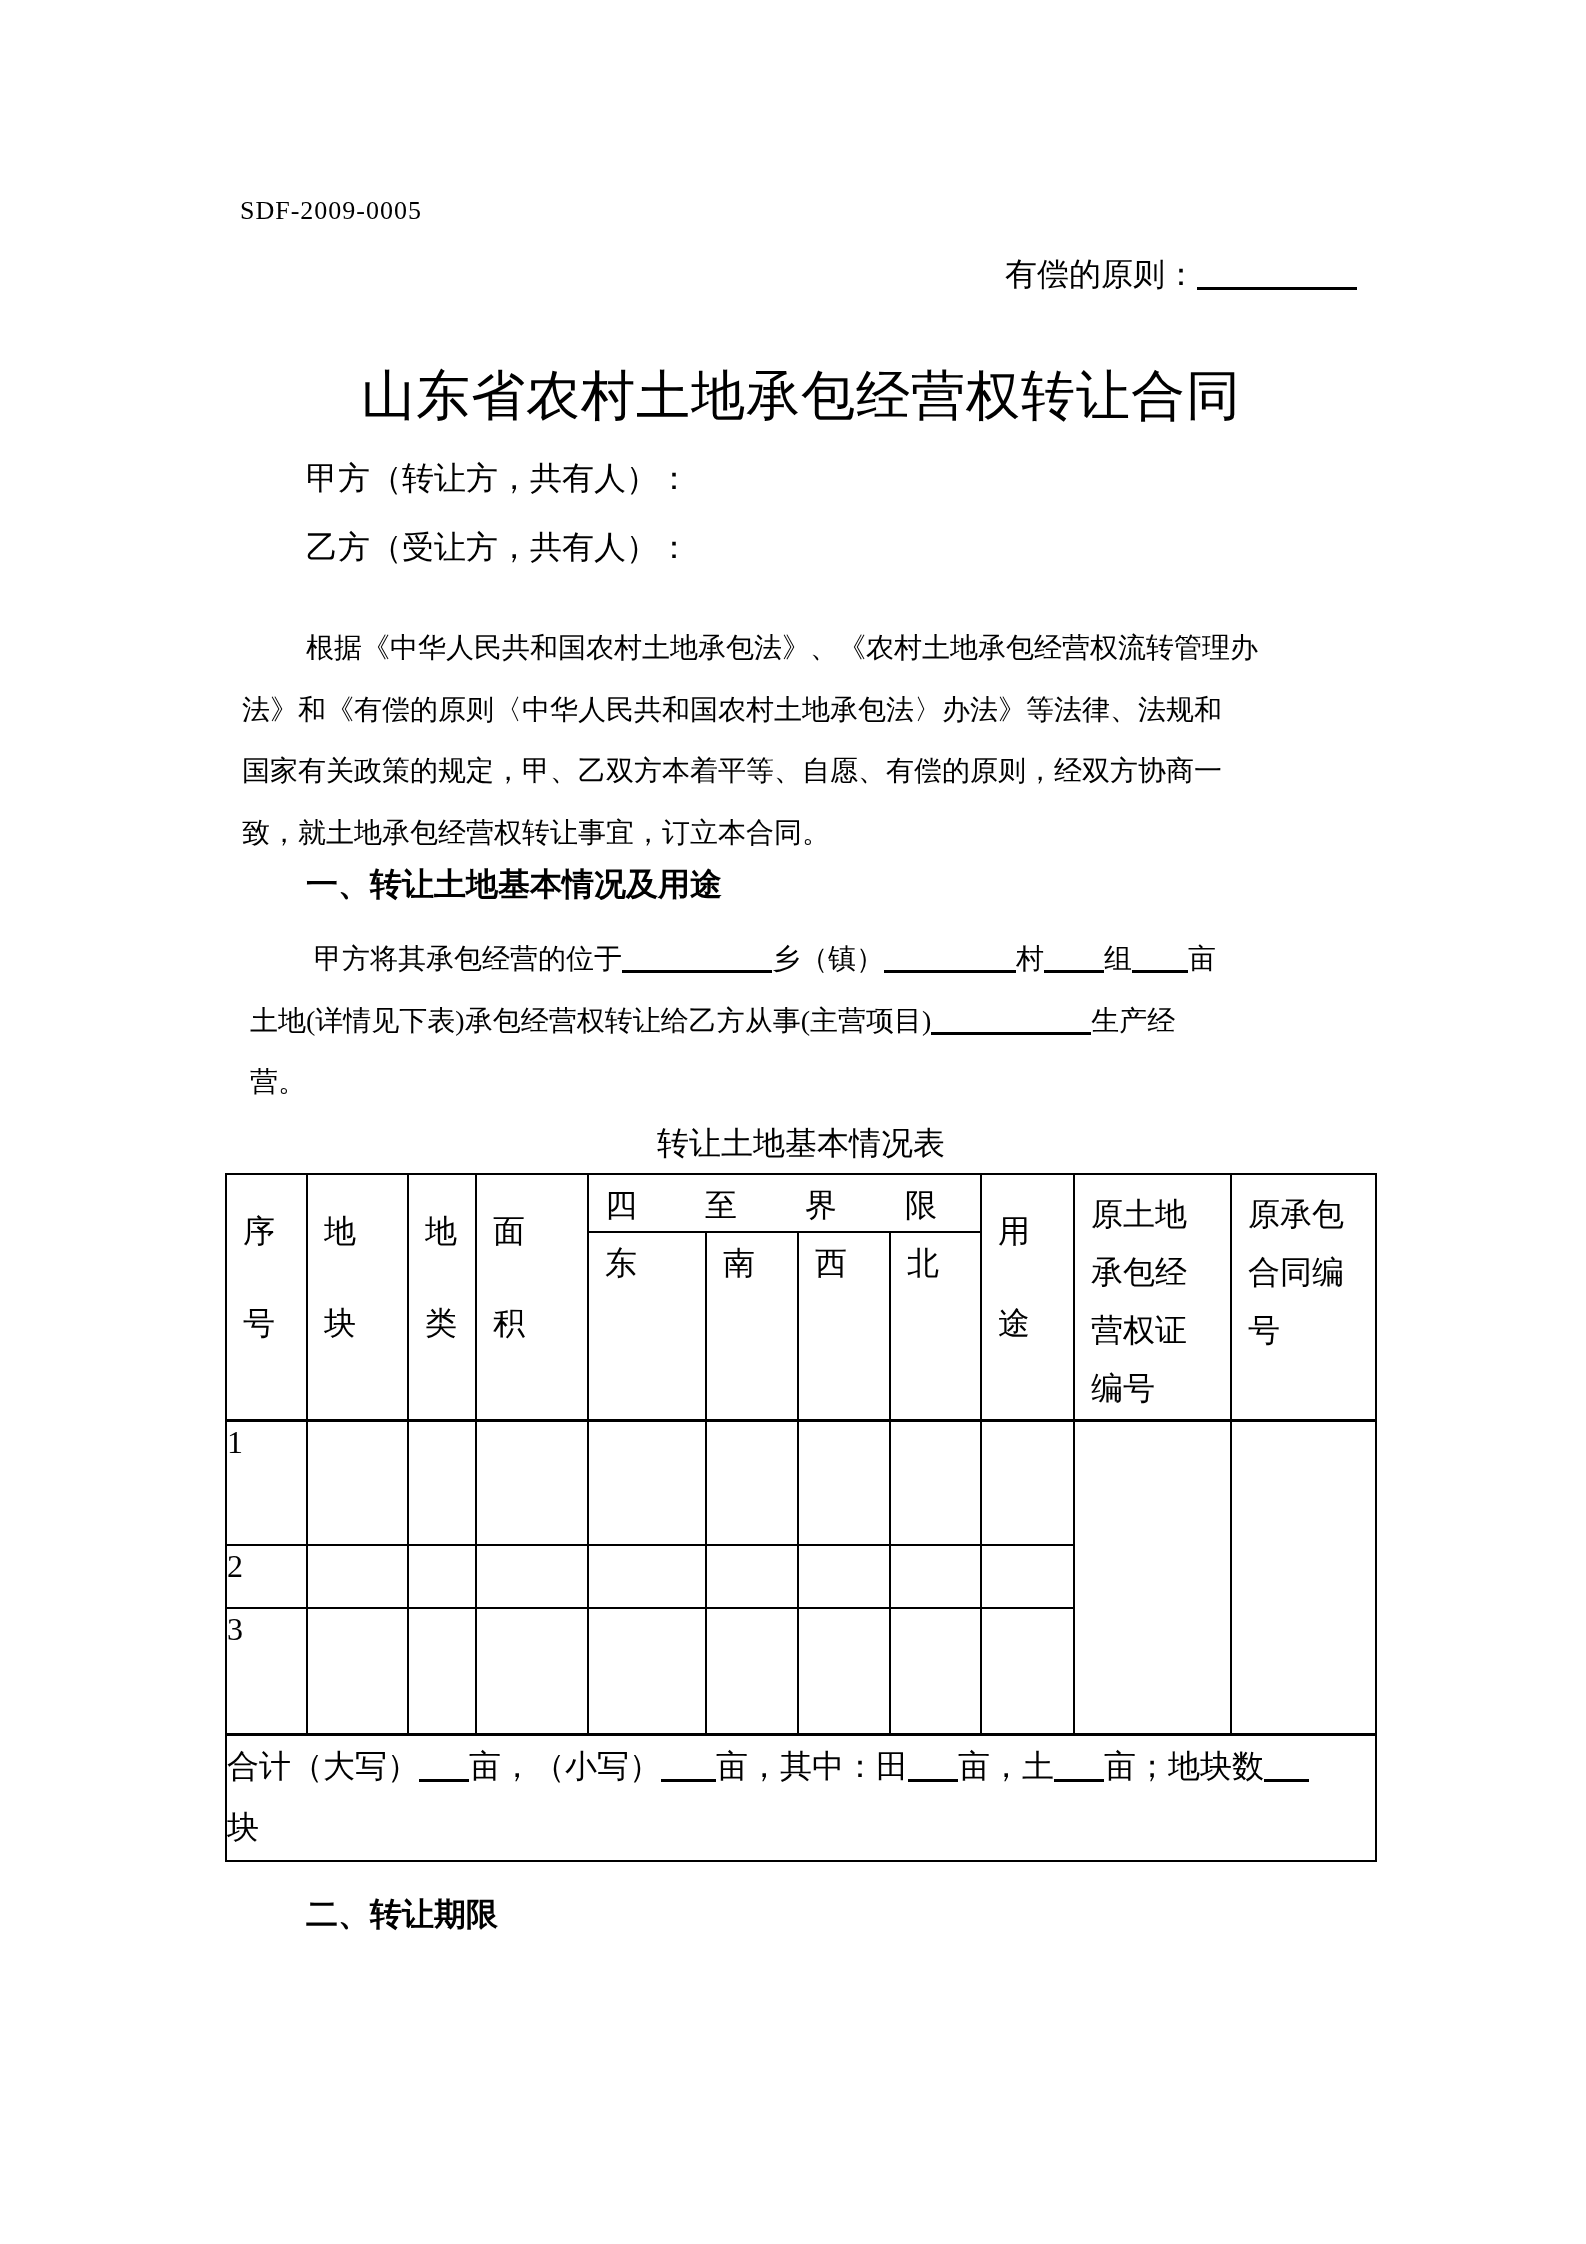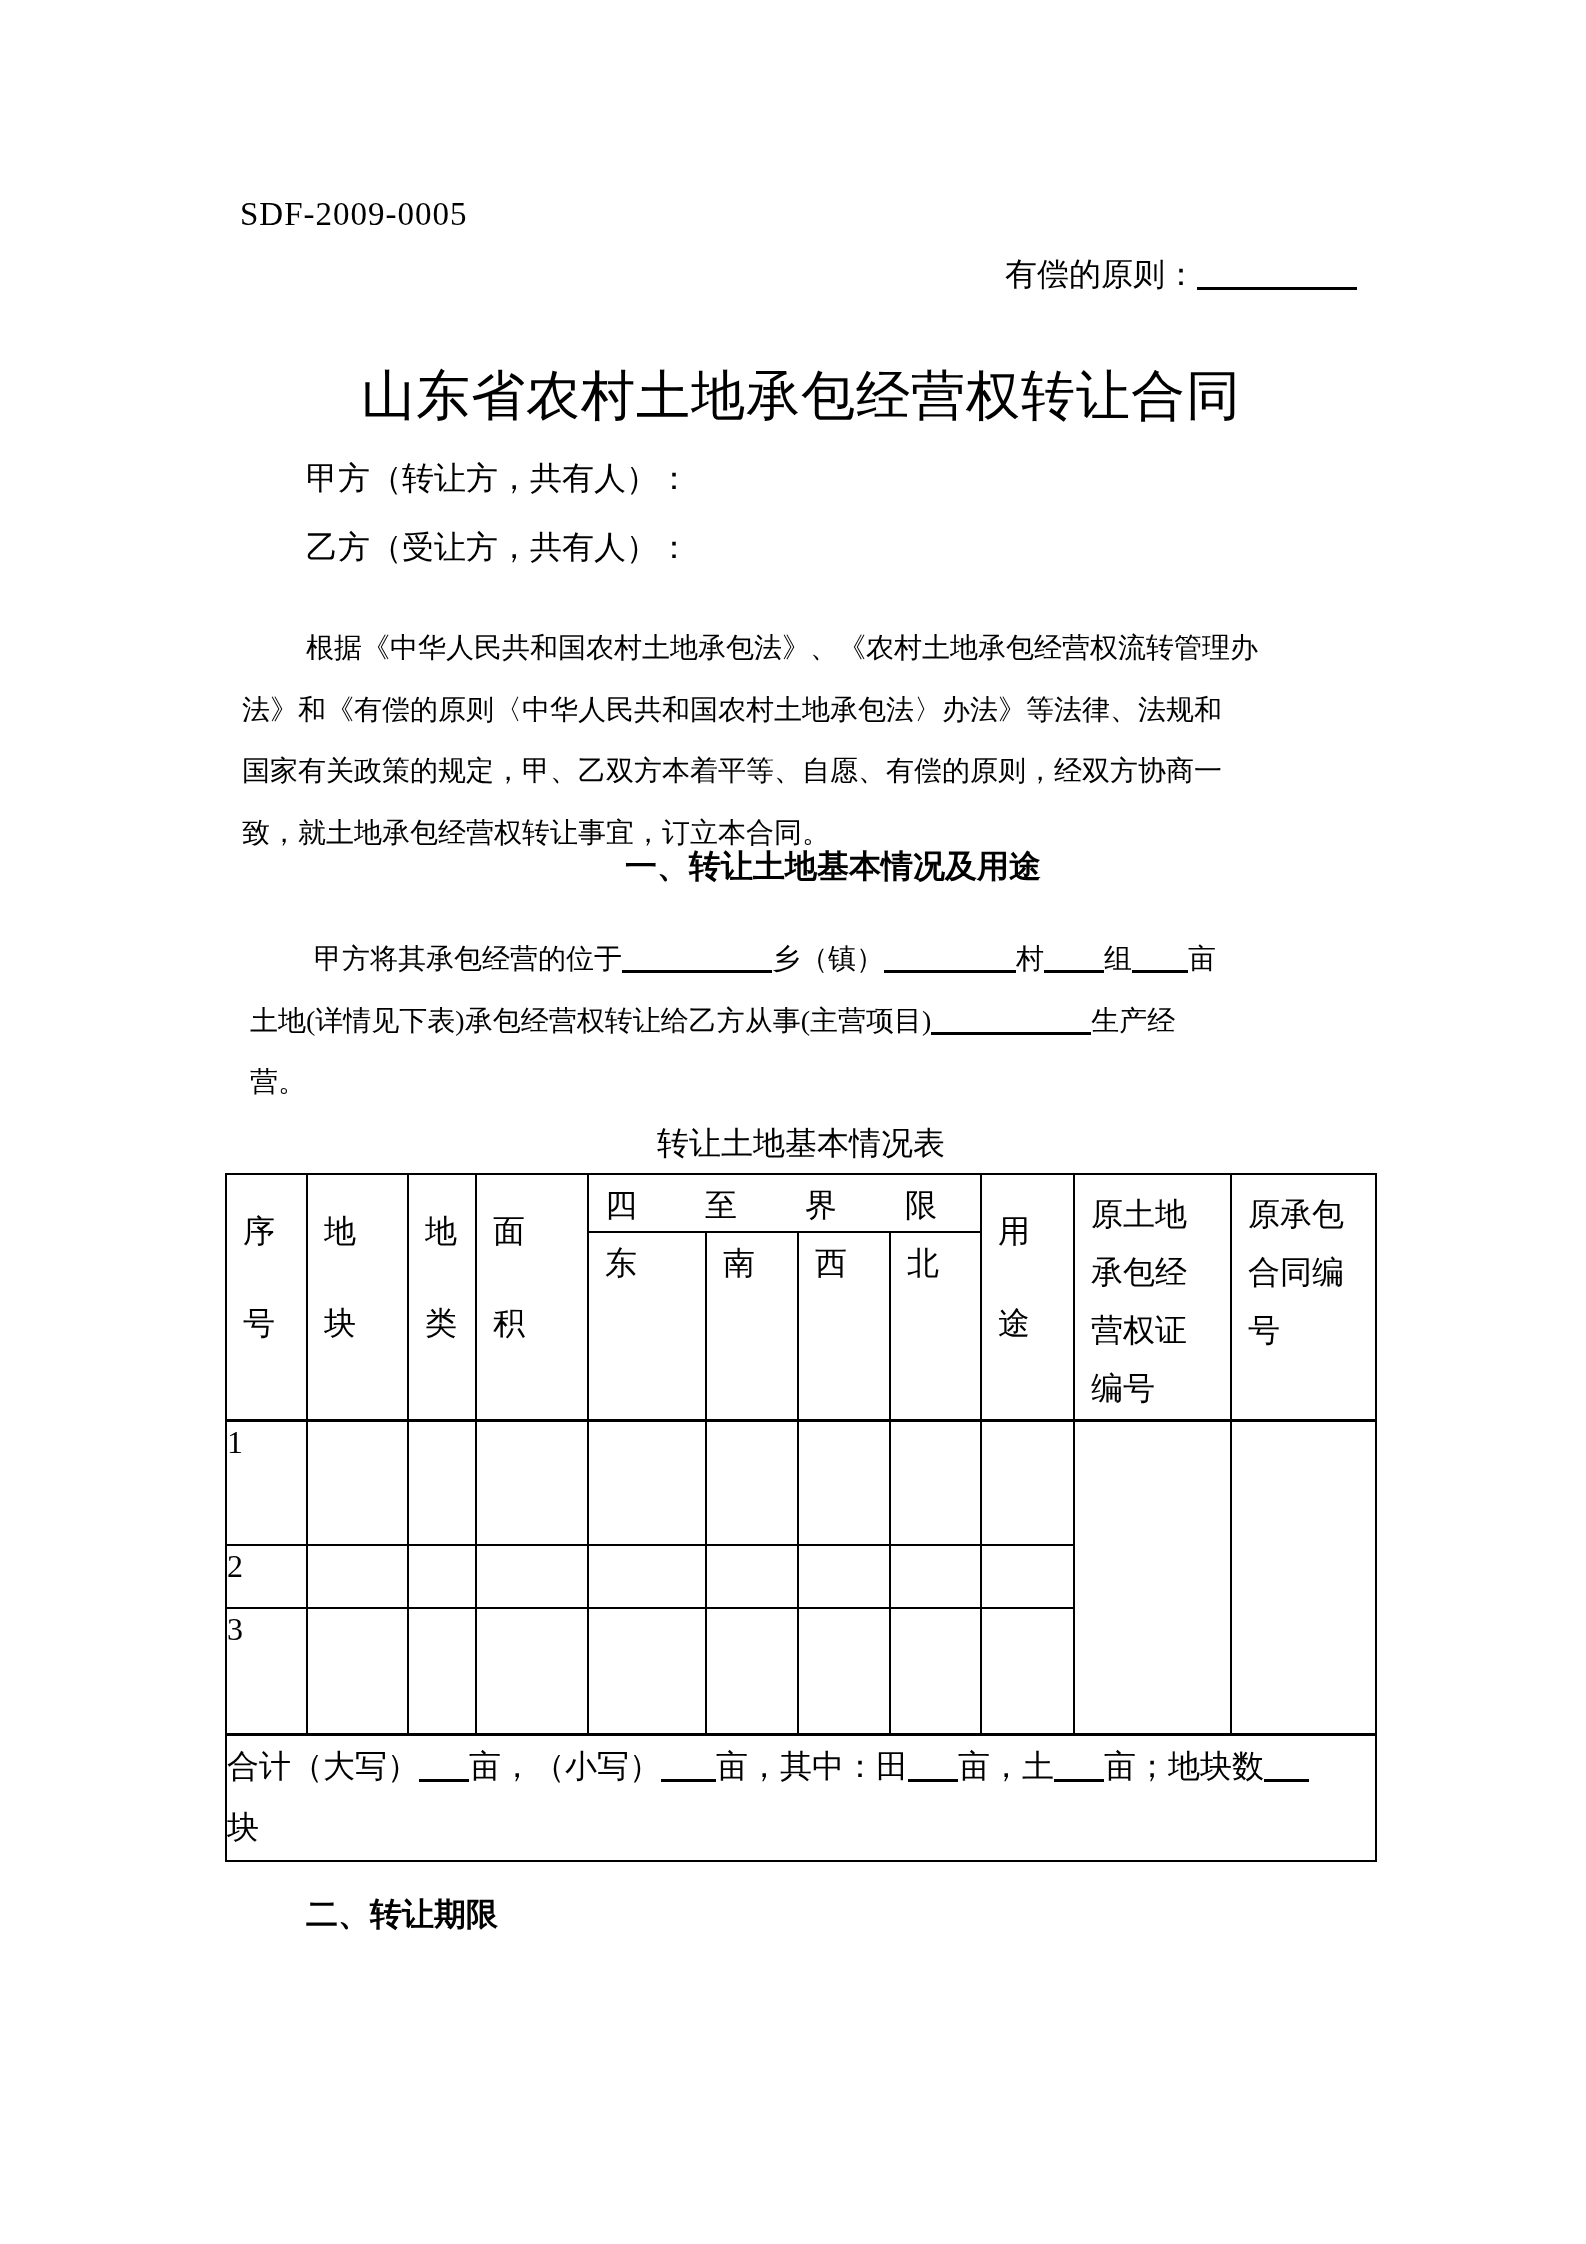--- a/index.html
+++ b/index.html
@@ -1,32 +1,32 @@
 <!DOCTYPE html>
 <html><head>
 <meta charset="utf-8">
 <style>
   html,body{margin:0;padding:0;background:#888;}
   .page{
     position:relative;width:1586px;height:2244px;background:#ffffff;
     font-family:"Liberation Serif","DejaVu Serif",serif;color:#000;overflow:hidden;
   }
   .abs{position:absolute;}
-  .doc-code{left:240px;top:196px;font-size:33px;letter-spacing:1px;}
+  .doc-code{left:240px;top:196px;font-size:26px;letter-spacing:1px;}
   .contract-no{top:252px;right:229px;font-size:32px;height:44px;line-height:44px;}
   .title{left:242px;top:360px;width:1118px;text-align:center;font-size:54px;font-weight:normal;margin:0;letter-spacing:1px;}
   .party{left:242px;width:1118px;font-size:32px;line-height:61px;height:61px;text-indent:64px;}
   .party-a{top:448px;}
   .party-b{top:517px;}
   .textblock{left:242px;width:1130px;font-size:28px;}
   .preamble{top:617px;}
   .tline{height:61.5px;line-height:61.5px;white-space:nowrap;}
   .indent-first .tline:first-child{text-indent:64px;}
   .heading{left:242px;width:1118px;font-size:32px;font-weight:bold;line-height:61px;height:61px;text-indent:64px;}
-  .heading-1{top:836px;text-align:center;}
+  .heading-1{top:854px;}
   .sec1-para{top:928px;margin-left:8px;}
   .caption{left:242px;top:1113px;width:1118px;text-align:center;font-size:32px;line-height:61px;height:61px;}
   .heading-2{top:1884px;}
   .sec2-para{top:1947px;}
   .blank{display:inline-block;height:30px;border-bottom:3px solid #000;vertical-align:-5px;}
   
   .land-table{left:225px;top:1173px;width:1150px;border-collapse:collapse;table-layout:fixed;font-size:32px;}
   .land-table th,.land-table td{border:2px solid #000;padding:0;vertical-align:top;font-weight:normal;text-align:left;}
   .land-table th{padding:10px 0 0 16px;}
   .stack2{display:block;white-space:pre-line;line-height:92px;}

